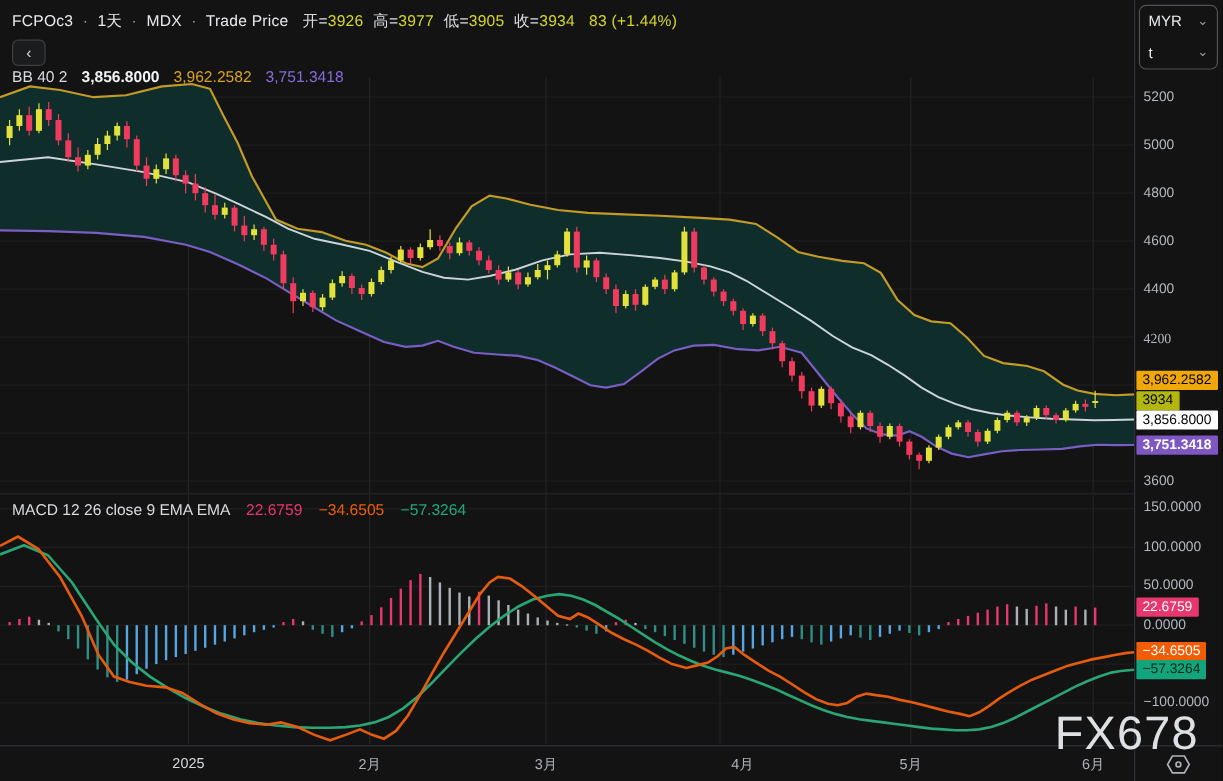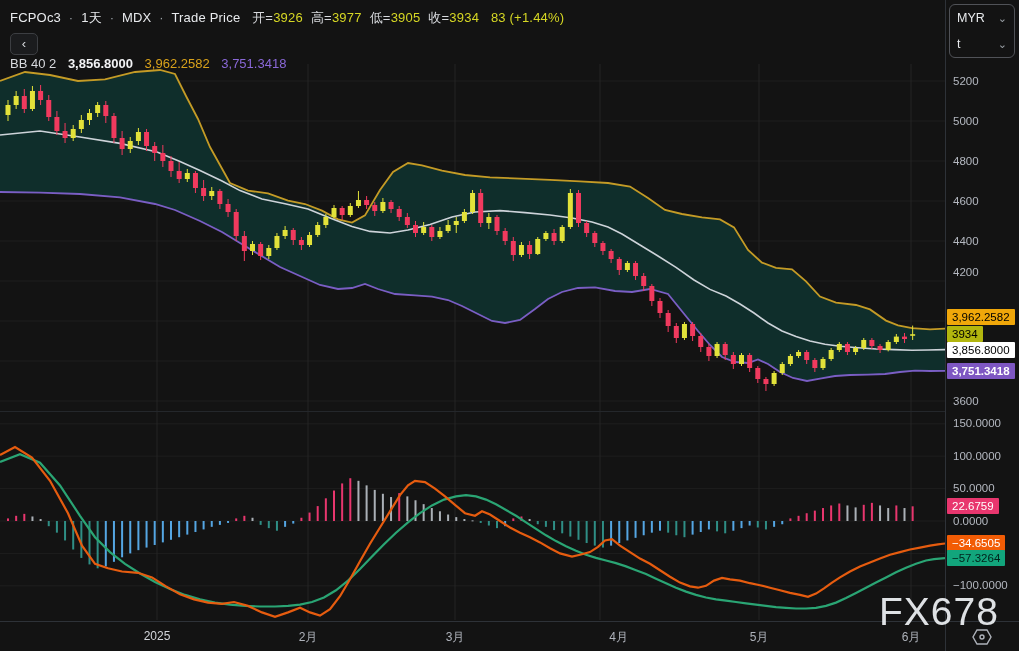--- a/index.html
+++ b/index.html
@@ -473,38 +473,44 @@
     <span>‹</span>
   </div>
 
   <div class="bb-row">
     <span class="ind-label">BB 40 2</span>
     <span class="v-white">3,856.8000</span>
     <span class="v-gold">3,962.2582</span>
     <span class="v-purple">3,751.3418</span>
   </div>
 
+  <div class="macd-row">
+    <span class="ind-label">MACD 12 26 close 9 EMA EMA</span>
+    <span class="v-pink">22.6759</span>
+    <span class="v-orange">−34.6505</span>
+    <span class="v-green">−57.3264</span>
+  </div>
 
   <div class="right-axis" id="right-axis">
     <div class="cur-box">
       <div class="cur-row">
         <span>MYR</span>
         <span class="caret">⌄</span>
       </div>
       <div class="cur-row">
         <span>t</span>
         <span class="caret">⌄</span>
       </div>
     </div>
   <div class="axis-tick" style="top: 73.5px;">5200</div>
       <div class="axis-tick" style="top: 113.5px;">5000</div>
       <div class="axis-tick" style="top: 153.5px;">4800</div>
       <div class="axis-tick" style="top: 193.5px;">4600</div>
       <div class="axis-tick" style="top: 233.5px;">4400</div>
-      <div class="axis-tick" style="top: 265px;">4200</div>
+      <div class="axis-tick" style="top: 276px; font-family: Liberation Serif, serif;">4200</div>
       <div class="axis-tick" style="top: 393.5px;">3600</div>
       <div class="axis-tick" style="top: 416.3px;">150.0000</div>
       <div class="axis-tick" style="top: 448.7px;">100.0000</div>
       <div class="axis-tick" style="top: 481.1px;">50.0000</div>
       <div class="axis-tick" style="top: 513.5px;">0.0000</div>
       <div class="axis-tick" style="top: 578.3px;">−100.0000</div>
       <div class="axis-badge" style="top: 308.548px; background: rgb(240, 167, 10); color: rgb(0, 0, 0);">3,962.2582</div>
       <div class="axis-badge" style="top: 326.2px; background: rgb(178, 182, 14); color: rgb(0, 0, 0);">3934</div>
       <div class="axis-badge" style="top: 341.64px; background: rgb(255, 255, 255); color: rgb(0, 0, 0);">3,856.8000</div>
       <div class="axis-badge" style="top: 362.732px; background: rgb(126, 87, 194); color: rgb(255, 255, 255); font-weight: bold;">3,751.3418</div>

